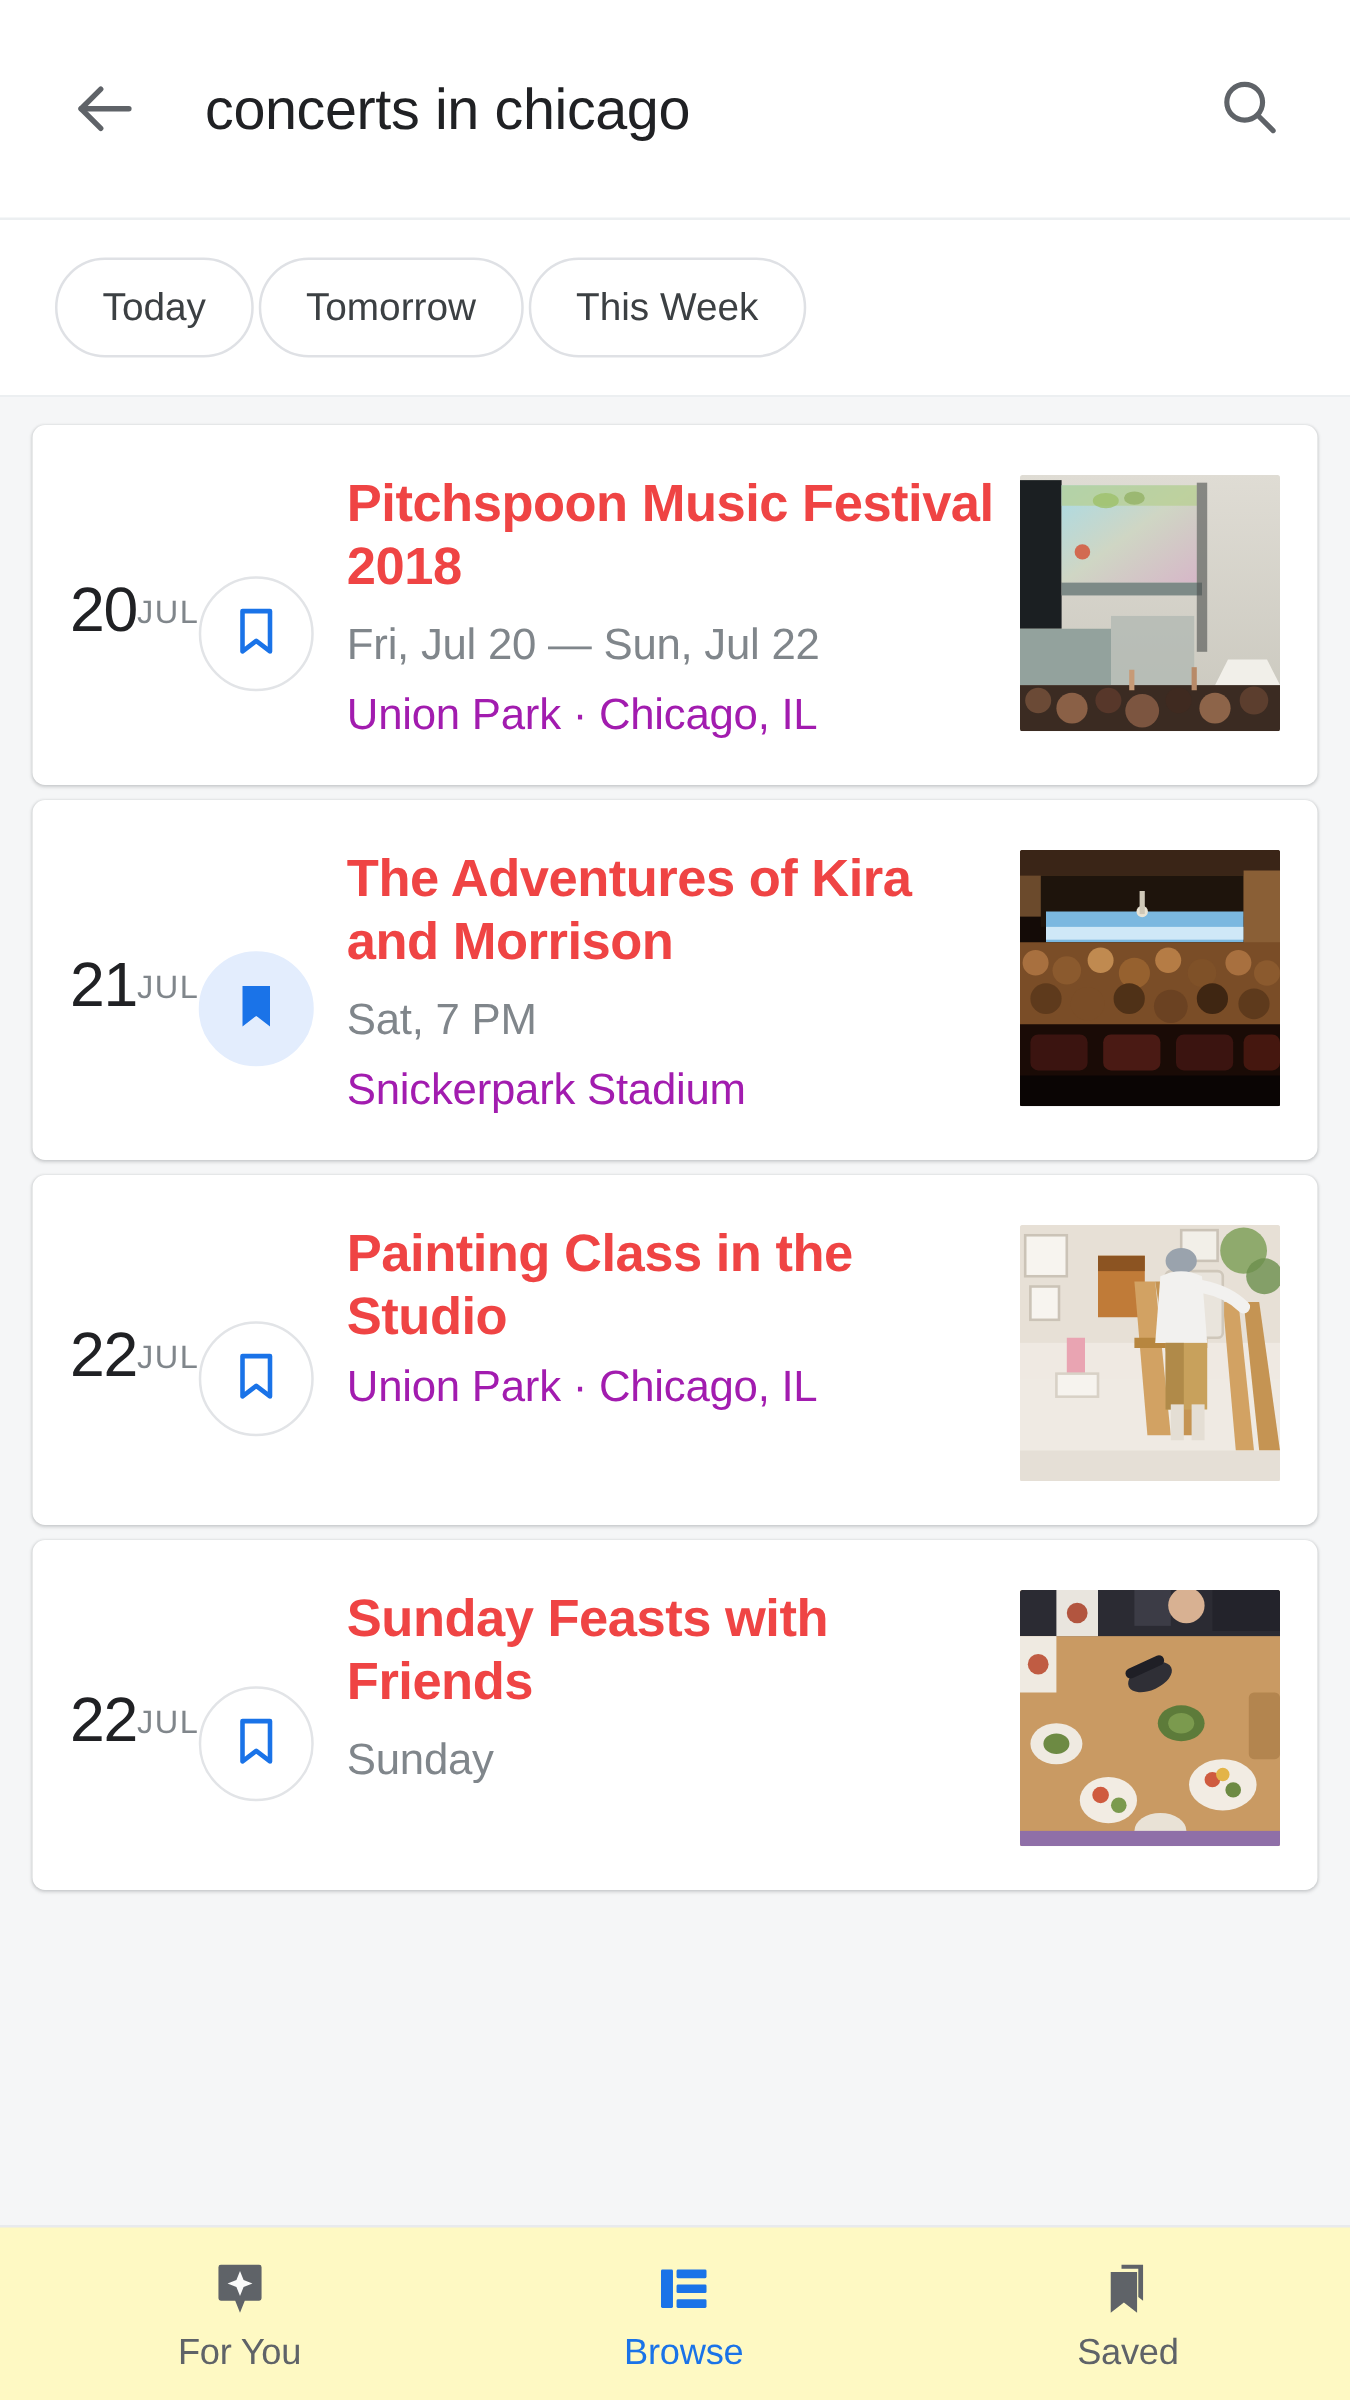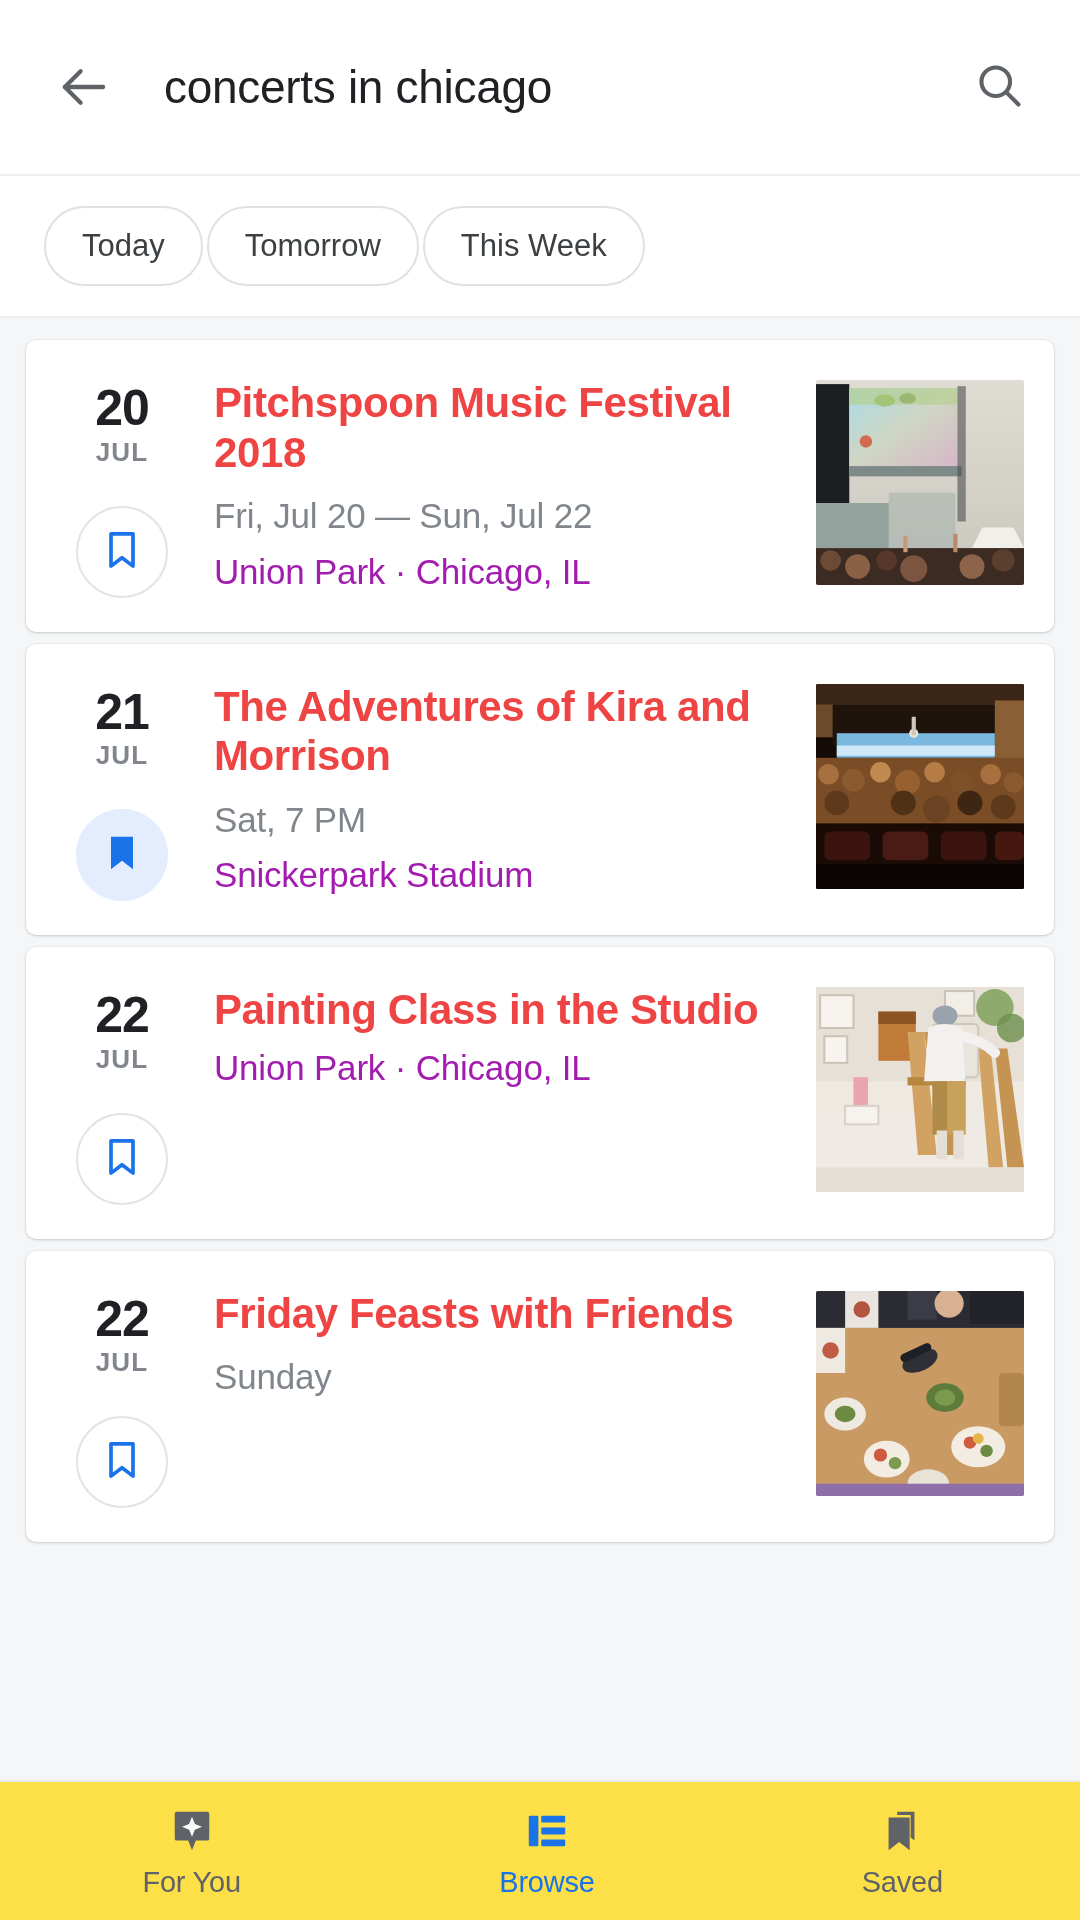--- a/index.html
+++ b/index.html
@@ -109,24 +109,23 @@
     border-radius: 10px;
     box-shadow: 0 1px 3px rgba(60,64,67,0.22), 0 0 2px rgba(60,64,67,0.10);
     display: flex;
     padding: 38px 30px 34px 30px;
     min-height: 280px;
   }
 
   .date-col {
     flex: 0 0 132px;
     display: flex;
-    flex-direction: column;
+    flex-direction: row;
     align-items: center;
     padding-top: 4px;
-    font-weight: bold;
   }
   .date-day {
     font-size: 50px;
     color: #202124;
     line-height: 1.05;
     letter-spacing: -1px;
   }
   .date-month {
     font-size: 26px;
     color: #80868b;
@@ -187,21 +186,21 @@
     overflow: hidden;
     position: relative;
   }
   .thumb svg { display: block; width: 100%; height: 100%; }
 
   
   .bottom-nav {
     position: absolute;
     left: 0; right: 0; bottom: 0;
     height: 140px;
-    background: #fde047;
+    background: #fef9c3;
     border-top: 2px solid #e8eaed;
     display: flex;
     align-items: center;
     padding-left: 14px;
   }
   .nav-item {
     flex: 1 1 0;
     display: flex;
     flex-direction: column;
     align-items: center;
@@ -412,21 +411,21 @@
         <div class="date-month">JUL</div>
         <div class="bookmark-btn">
           <span>
             <svg width="44" height="44" viewBox="0 0 24 24" fill="none" stroke="#1a73e8" stroke-width="2" stroke-linejoin="round">
               <path d="M6 3.2h12v17.6l-6-4.6-6 4.6z"></path>
             </svg>
           </span>
         </div>
       </div>
       <div class="info-col">
-        <div class="event-title">Friday Feasts with Friends</div>
+        <div class="event-title">Sunday Feasts with Friends</div>
         <div class="event-when">Sunday</div>
         <div class="event-where"></div>
       </div>
       <div class="thumb">
         <svg viewBox="0 0 100 100" preserveAspectRatio="none">
           <rect width="100" height="100" fill="#c99a63"></rect>
           <rect x="0" y="0" width="100" height="18" fill="#2b2b33"></rect>
           <rect x="14" y="0" width="16" height="18" fill="#e9e5de"></rect>
           <circle cx="22" cy="9" r="4" fill="#b2553f"></circle>
           <rect x="44" y="0" width="14" height="14" fill="#3c3c46"></rect>

